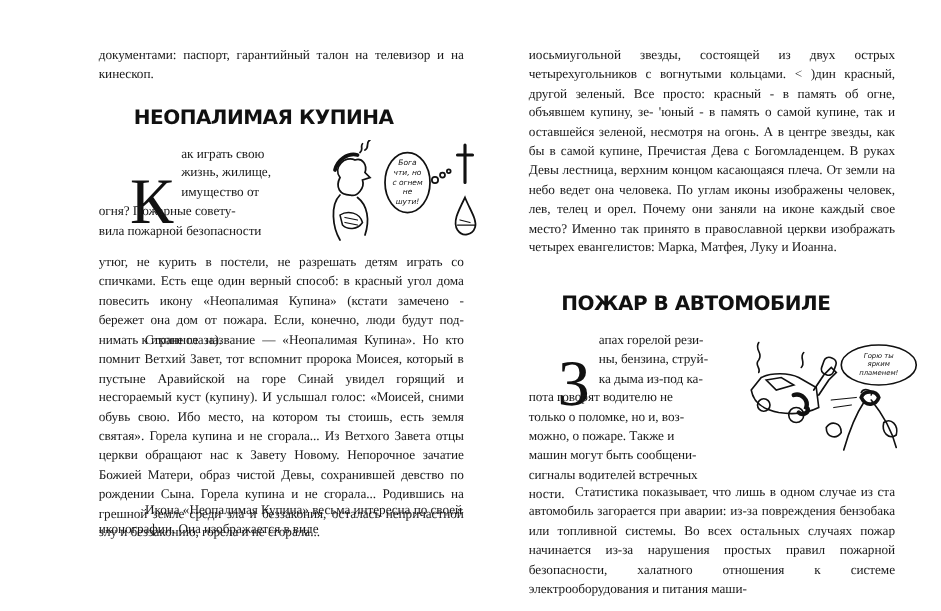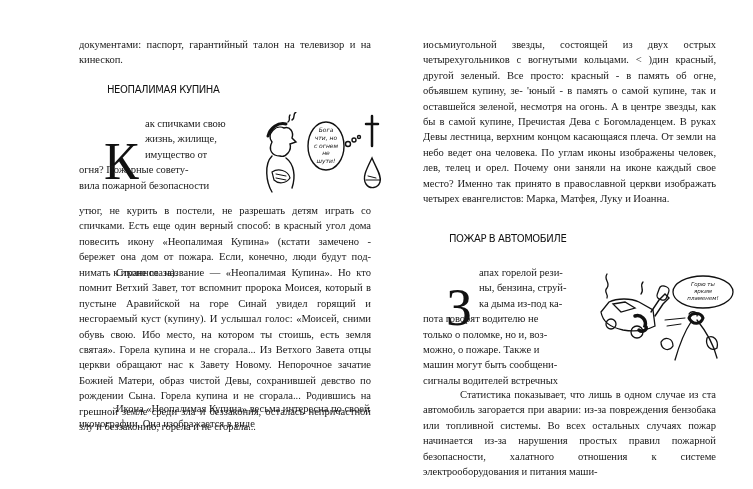--- a/index.html
+++ b/index.html
@@ -9,43 +9,43 @@
   }
   .page { position: absolute; top: 0; height: 489px; }
   .page-left { left: 0; width: 400px; }
   .page-right { left: 400px; width: 353px; }
   .text {
     position: absolute; font-size: 10.6px; line-height: 15.4px; text-align: justify;
     margin: 0; letter-spacing: -0.05px;
   }
   .indent { text-indent: 37px; }
   .heading {
-    position: absolute; font-family: "DejaVu Sans", sans-serif; font-weight: normal;
-    font-size: 10px; letter-spacing: -0.4px; margin: 0; color: #111;
+    position: absolute; font-family: "DejaVu Sans", sans-serif; font-weight: bold;
+    font-size: 16px; letter-spacing: -0.4px; margin: 0; color: #111;
   }
   .line { display: block; white-space: nowrap; }
   .dropcap {
     position: absolute; font-family: "Liberation Serif", serif; font-size: 52px;
     line-height: 52px; color: #111; font-weight: normal;
   }
   .illus { position: absolute; }
 </style>
 </head>
 <body>
 
 <div class="page page-left">
 
   <p class="text" style="left:79px; top:37px; width:292px;">документами: паспорт, гарантийный талон на телевизор и на кинескоп.</p>
 
   <h2 class="heading" style="left:107px; top:84px;">НЕОПАЛИМАЯ КУПИНА</h2>
 
   <span class="dropcap" style="left:104px; top:136px;">К</span>
 
   <div class="text" style="left:79px; top:116px; width:200px; text-align:left;">
-    <span class="line" style="padding-left:66px;">ак спичками свою</span>
+    <span class="line" style="padding-left:66px;">ак играть свою</span>
     <span class="line" style="padding-left:66px;">жизнь, жилище,</span>
     <span class="line" style="padding-left:66px;">имущество от</span>
     <span class="line"><span>огня? Пожарные совету-</span></span>
     <span class="line">вила пожарной безопасности</span>
   </div>
 
   <svg class="illus" style="left:258px; top:112px;" width="130" height="92" viewBox="0 0 130 92">
     <g fill="none" stroke="#111" stroke-width="1.4" stroke-linecap="round">
 
       <path d="M14 30 C8 22,18 12,26 16 C32 14,36 20,34 26 L38 30 L32 32 C34 38,28 46,22 44 C14 44,10 38,14 30 Z"></path>
@@ -92,20 +92,21 @@
 
   <div class="text" style="left:23px; top:265px; width:165px; text-align:left;">
     <span class="line" style="padding-left:56px;">апах горелой рези-</span>
     <span class="line" style="padding-left:56px;">ны, бензина, струй-</span>
     <span class="line" style="padding-left:56px;">ка дыма из-под ка-</span>
     <span class="line">пота говорят водителю не</span>
     <span class="line">только о поломке, но и, воз-</span>
     <span class="line">можно, о пожаре. Также и</span>
     <span class="line">машин могут быть сообщени-</span>
     <span class="line">сигналы водителей встречных</span>
+    <span class="line">ности.</span>
   </div>
 
   <svg class="illus" style="left:195px; top:272px;" width="145" height="90" viewBox="0 0 145 90">
     <g fill="none" stroke="#111" stroke-width="1.3" stroke-linecap="round">
       <path d="M12 2 C8 8,16 10,12 16 C8 20,14 22,12 26"></path>
       <path d="M48 10 C44 14,50 18,46 22"></path>
 
       <path d="M6 40 L14 30 C22 26,36 26,44 30 L58 38 L60 54 C52 58,40 60,28 58 C18 56,8 52,6 40 Z"></path>
       <path d="M18 32 L30 30 L40 36 L26 40 Z"></path>
       <circle cx="16" cy="52" r="5"></circle>

